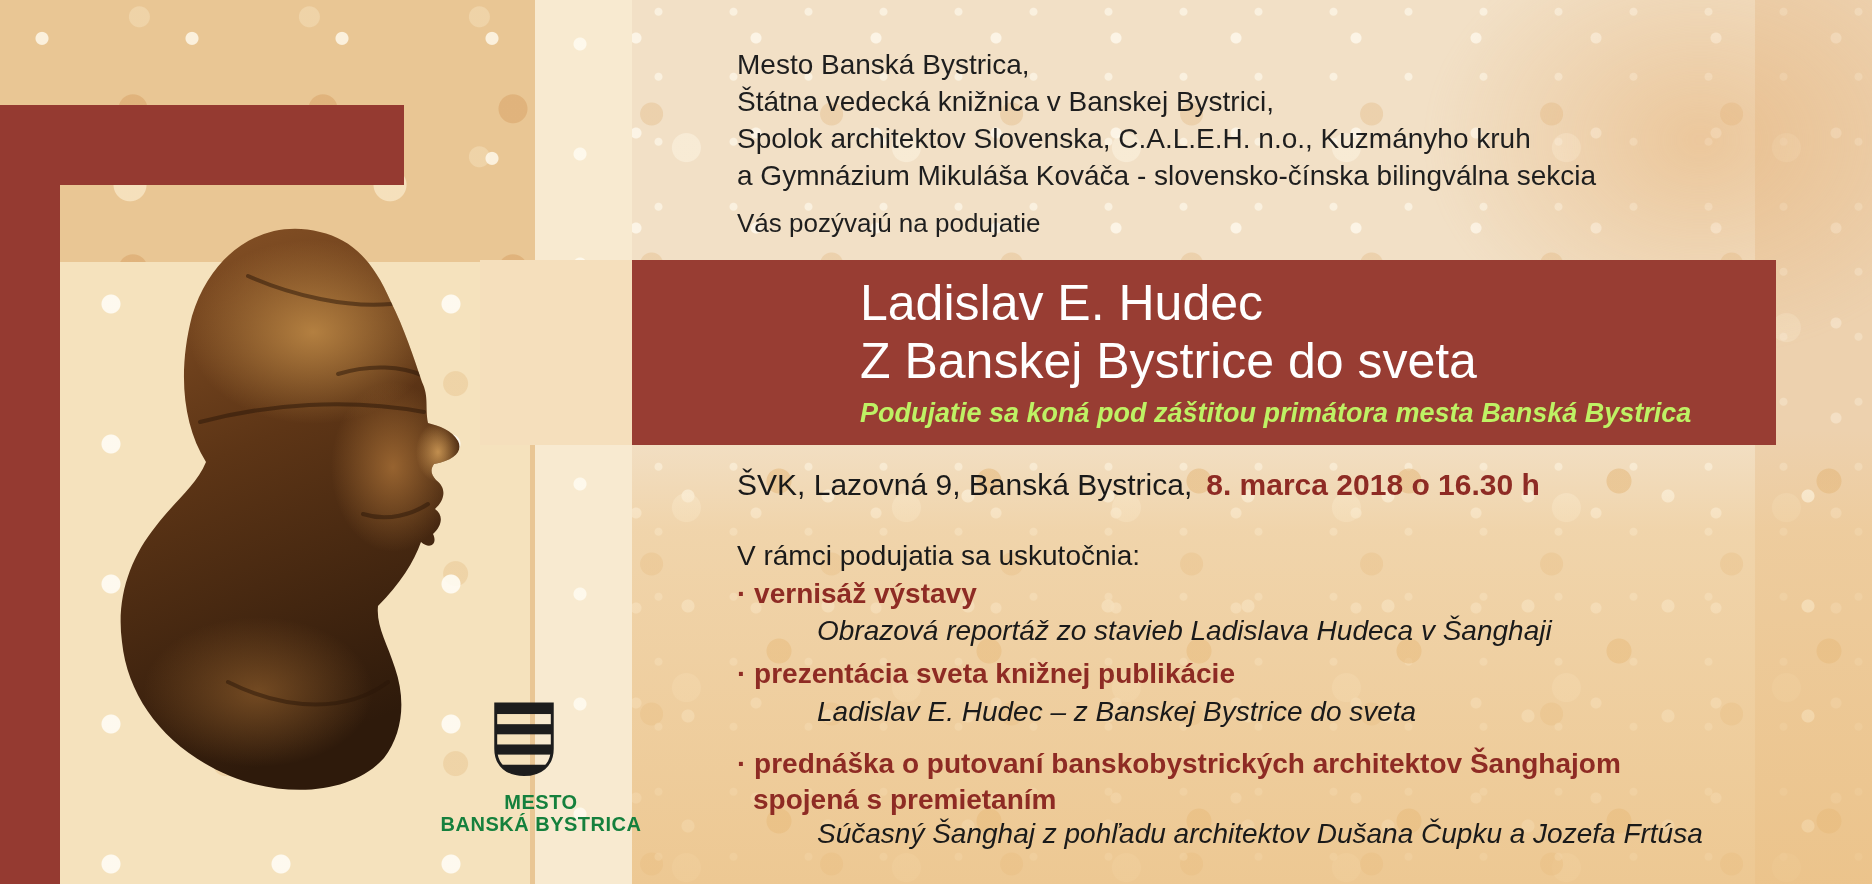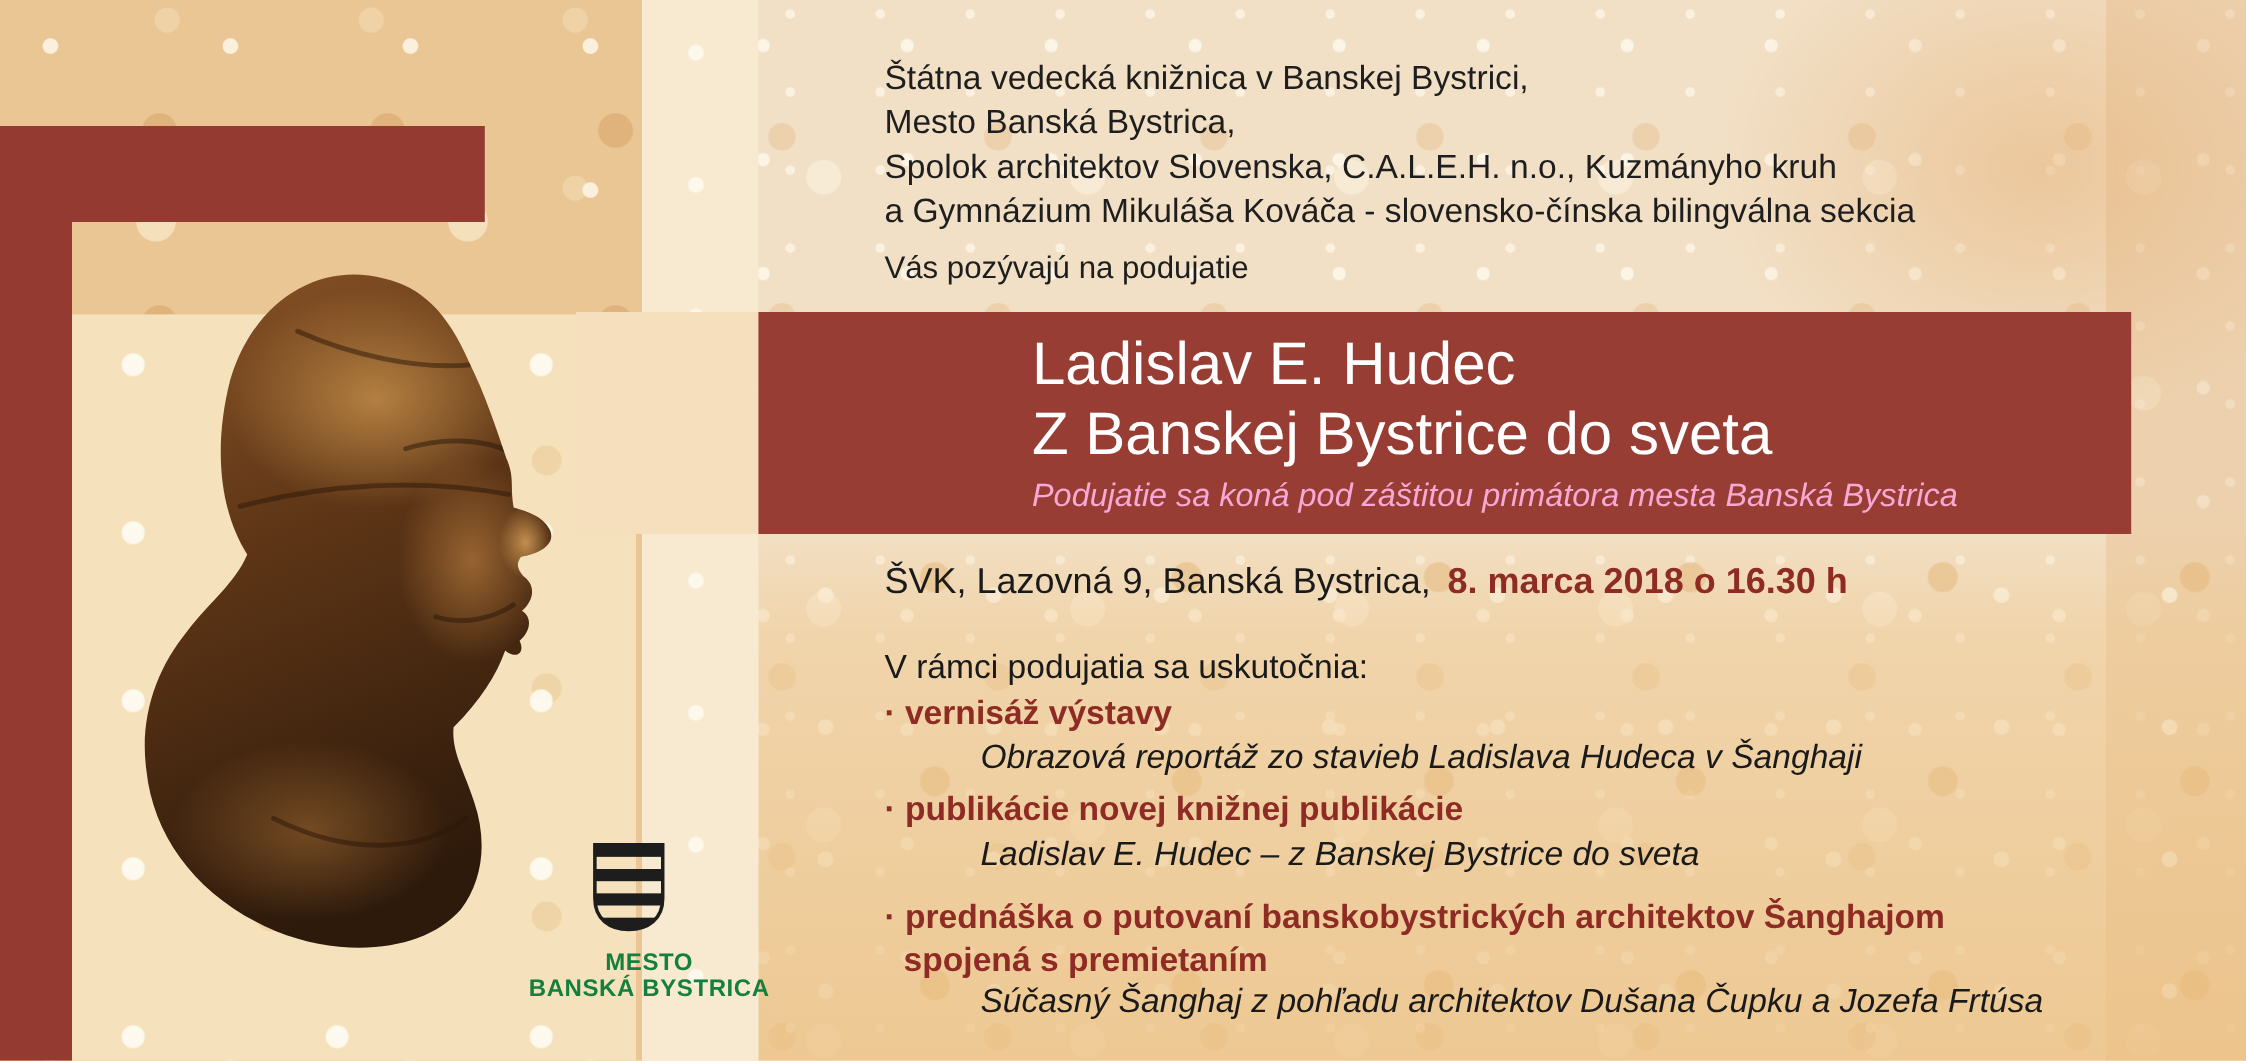--- a/index.html
+++ b/index.html
@@ -163,42 +163,42 @@
       <rect x="4" y="24.8" width="58" height="10.4" fill="#1d1d1d"></rect>
       <rect x="4" y="45.6" width="58" height="10.4" fill="#1d1d1d"></rect>
       <rect x="4" y="66.4" width="58" height="12" fill="#1d1d1d"></rect>
     </g>
     <path d="M4,4 H62 V50 C62,67.5 49.5,76.5 33,76.5 C16.5,76.5 4,67.5 4,50 Z" fill="none" stroke="#1d1d1d" stroke-width="3"></path>
   </svg>
   <div class="logo-text lt1">MESTO</div>
   <div class="logo-text lt2">BANSKÁ BYSTRICA</div>
 
   <div class="org">
+    <div>Mesto Banská Bystrica,</div>
     <div>Štátna vedecká knižnica v Banskej Bystrici,</div>
-    <div>Mesto Banská Bystrica,</div>
     <div>Spolok architektov Slovenska, C.A.L.E.H. n.o., Kuzmányho kruh</div>
     <div>a Gymnázium Mikuláša Kováča - slovensko-čínska bilingválna sekcia</div>
   </div>
   <div class="invite">Vás pozývajú na podujatie</div>
 
   <div class="banner" style="background:#983d33;">
     <div class="title t1">Ladislav E. Hudec</div>
     <div class="title t2">Z Banskej Bystrice do sveta</div>
-    <div class="patronage" style="color:#f9a8d4;">Podujatie sa koná pod záštitou primátora mesta Banská Bystrica</div>
+    <div class="patronage" style="color:#bef264;font-weight:bold;">Podujatie sa koná pod záštitou primátora mesta Banská Bystrica</div>
   </div>
 
   <div class="venue">
     <span>ŠVK, Lazovná 9, Banská Bystrica,</span><span class="dt" style="color:#8e2b24;">8. marca 2018 o 16.30 h</span>
   </div>
 
   <div class="intro">V rámci podujatia sa uskutočnia:</div>
 
   <div class="bullet b1" style="color:#8e2b24;">· vernisáž výstavy</div>
   <div class="detail d1">Obrazová reportáž zo stavieb Ladislava Hudeca v Šanghaji</div>
 
-  <div class="bullet b2" style="color:#8e2b24;">· publikácie novej knižnej publikácie</div>
+  <div class="bullet b2" style="color:#8e2b24;">· prezentácia sveta knižnej publikácie</div>
   <div class="detail d2">Ladislav E. Hudec – z Banskej Bystrice do sveta</div>
 
   <div class="bullet b3" style="color:#8e2b24;">· prednáška o putovaní banskobystrických architektov Šanghajom</div>
   <div class="bullet2 b3b" style="color:#8e2b24;">spojená s premietaním</div>
   <div class="detail d3">Súčasný Šanghaj z pohľadu architektov Dušana Čupku a Jozefa Frtúsa</div>
 
 </div>
 
 </body></html>

